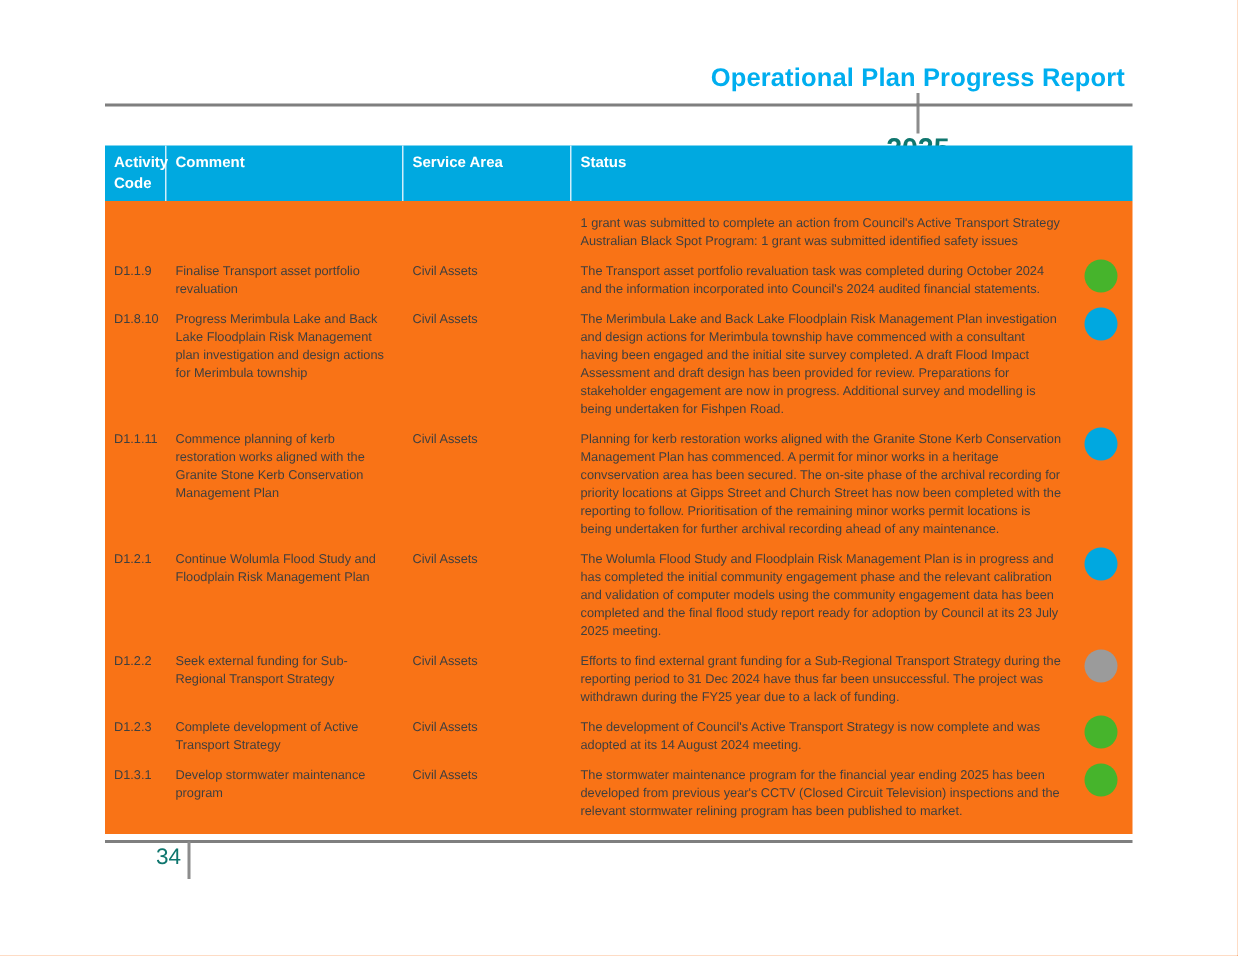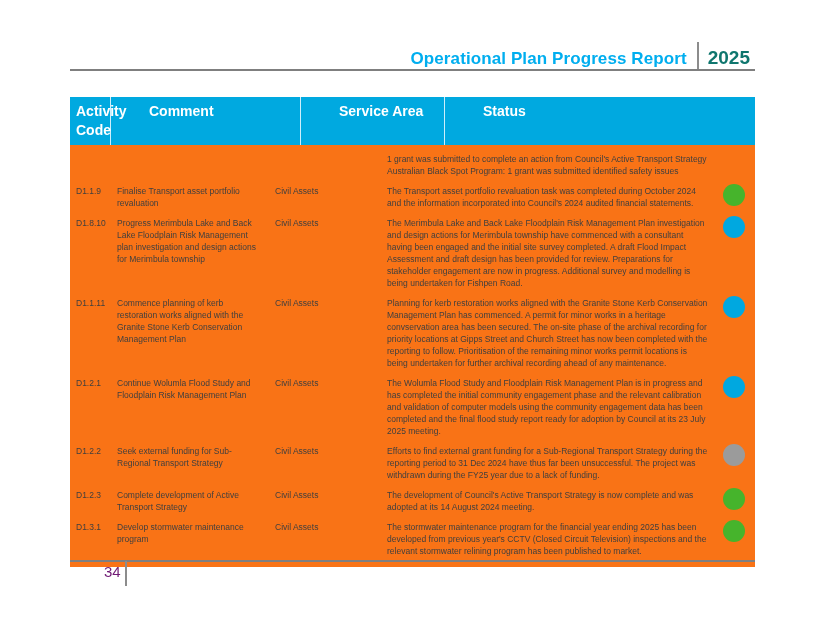--- a/index.html
+++ b/index.html
@@ -1,44 +1,44 @@
 <!DOCTYPE html>
 <html><head>
 <meta charset="utf-8">
 <style>
   * { margin:0; padding:0; box-sizing:border-box; }
   body { background:#ffffff; font-family:"Liberation Sans", sans-serif; }
   .page { position:relative; width:825px; height:637px; background:#ffffff; overflow:hidden; }
 
   
-  .report-header { position:absolute; top:42px; right:75px; display:flex; align-items:flex-end; }
+  .report-header { position:absolute; top:42px; right:75px; display:flex; align-items:center;flex-direction:column; }
   .report-title { color:#00AEEF; font-size:17px; font-weight:bold; letter-spacing:0.1px; }
   .title-divider { width:2px; height:27px; background:#8c8c8c; margin:0 9px 0 10px; }
   .report-year { color:#0f766e; font-size:19px; font-weight:bold; }
   .header-rule { position:absolute; top:69px; left:70px; width:685px; height:2px; background:#7f7f7f; }
 
   
   .op-table { position:absolute; top:97px; left:70px; width:685px; font-size:8.5px; color:#3f3f3f; }
-  .thead { display:grid; grid-template-columns:41px 158px 112px 332px 42px; background:#00A9E0; color:#ffffff; font-weight:bold; font-size:14px; line-height:1.35;gap:32px; }
+  .thead { display:grid; grid-template-columns:41px 158px 112px 332px 42px; background:#00A9E0; color:#ffffff; font-weight:bold; font-size:10px; line-height:1.35; }
   .th { padding:5px 4px 5px 6px; border-right:1px solid #cfeefb; display:flex; align-items:flex-start; }
   .th:last-child { border-right:none; }
   .tbody { background:#f97316; padding:2px 0 8px 0; }
   .trow { display:grid; grid-template-columns:41px 158px 112px 332px 42px; }
   .td { padding:6px 8px 2px 6px; line-height:12px; }
   .td.comment { padding-right:4px; }
   .td.status { padding:5px 0 0 0; display:flex; justify-content:center; }
   .status-dot { width:22px; height:22px; border-radius:50%; background:transparent; }
   .status-dot[data-status="green"] { background:#46B42C; }
   .status-dot[data-status="blue"]  { background:#00A8E0; }
   .status-dot[data-status="gray"]  { background:#9B9B9B; }
 
   
   .footer-rule { position:absolute; top:560px; left:70px; width:685px; height:2px; background:#7f7f7f; }
   .page-number-wrap { position:absolute; top:561px; left:104px; display:flex; align-items:flex-start; }
-  .page-number { color:#701a75; font-size:15px; line-height:22px; padding-right:4px; }
+  .page-number { color:#0f766e; font-size:15px; line-height:22px; padding-right:4px; }
   .page-number-bar { width:2px; height:25px; background:#8c8c8c; }
 </style>
 </head>
 <body>
 
 <div class="page">
 
   <div class="report-header">
     <span class="report-title">Operational Plan Progress Report</span>
     <span class="title-divider"></span>

